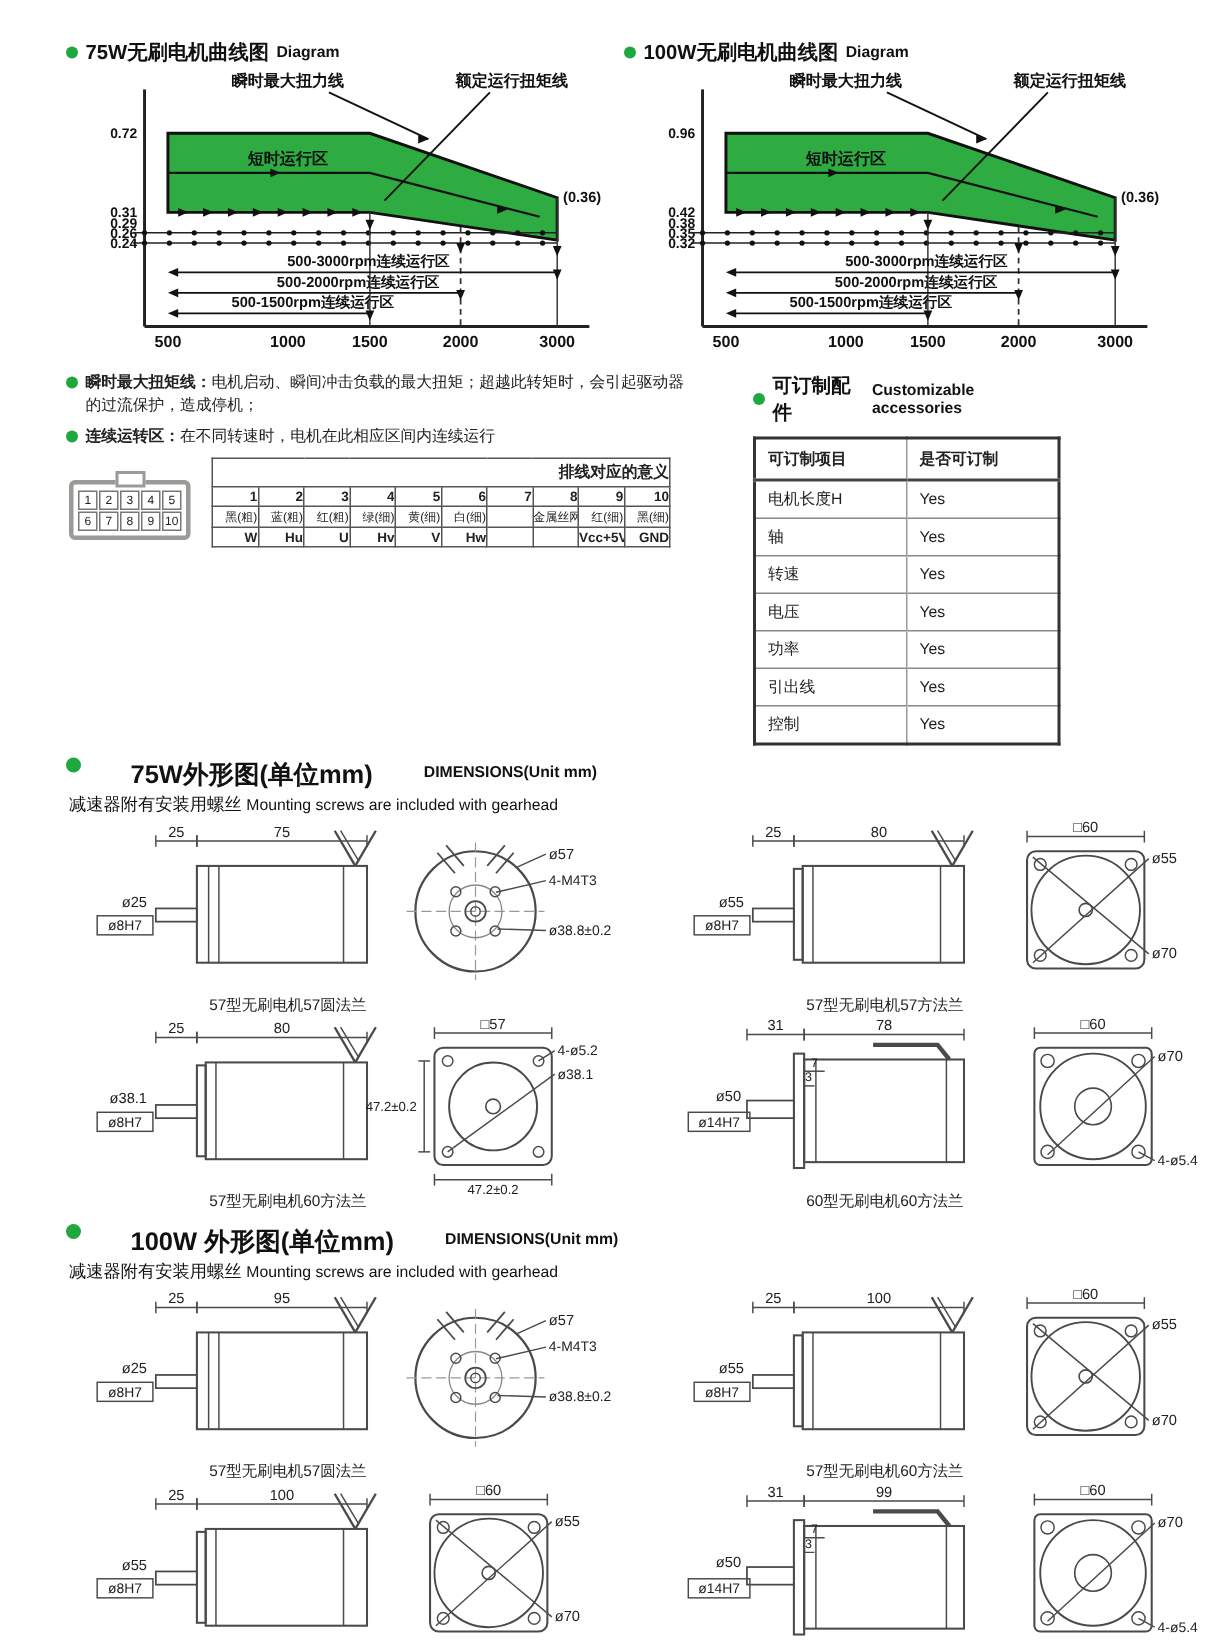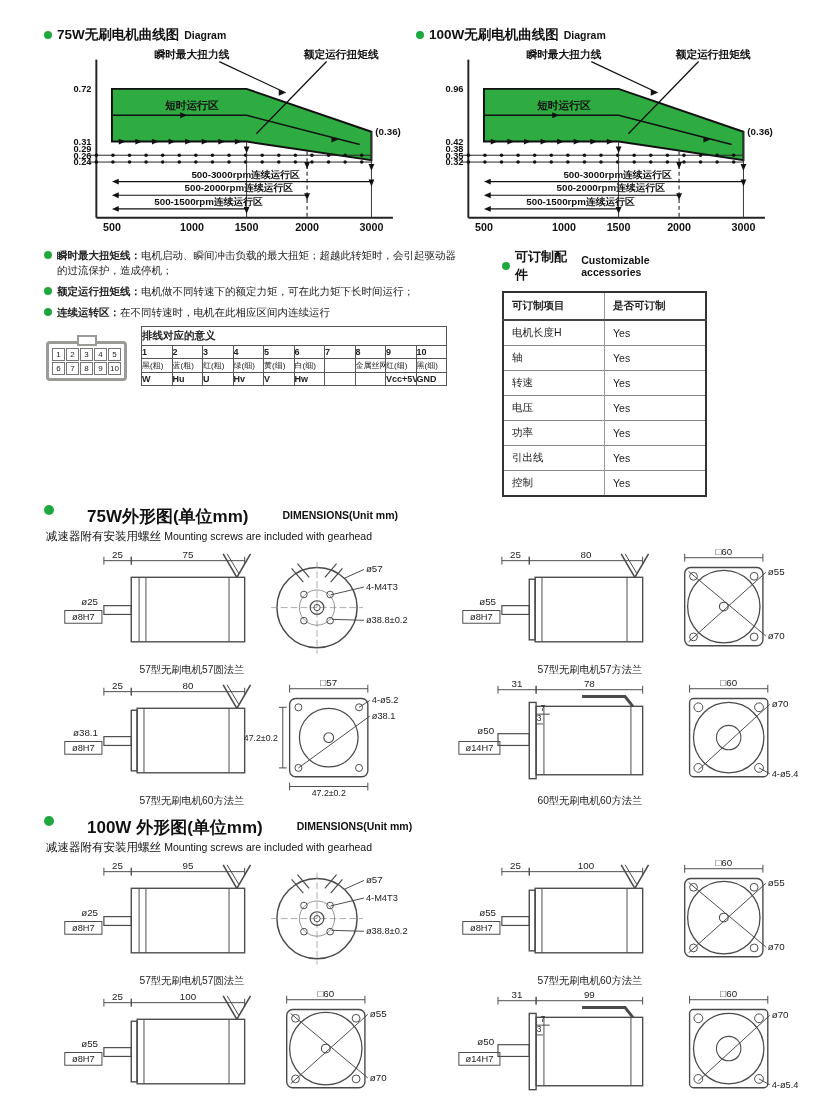--- a/index.html
+++ b/index.html
@@ -21,21 +21,21 @@
   .note{display:flex;font-size:10.5px;line-height:1.42;margin-bottom:6px;color:#222;}
   .note .bullet{margin-top:3px;}
   .sig-head{font-weight:bold;color:#111;margin-top:2px;margin-bottom:4px;}
   .sig-head .en{font-size:9px;}
   .signal-row{display:flex;align-items:center;gap:14px;margin-left:2px;}
   .conn-outer{border:3px solid #9a9a96;border-radius:4px;padding:3px;position:relative;margin-top:10px;background:#fff;}
   .conn-tab{width:16px;height:7px;border:2px solid #9a9a96;margin:-12px auto 2px auto;background:#fff;}
   .conn-grid{display:grid;grid-template-columns:repeat(5,13px);grid-auto-rows:13px;gap:1px;}
   .conn-cell{border:1px solid #777;font-size:8px;display:flex;align-items:center;justify-content:center;color:#222;}
   table.signal{border-collapse:collapse;table-layout:fixed;width:306px;}
-  table.signal td{border:1.2px solid #555;text-align:left;padding:1px 0;font-size:8px;color:#222;overflow:hidden;white-space:nowrap;}
+  table.signal td{border:1.2px solid #555;text-align:right;padding:1px 0;font-size:8px;color:#222;overflow:hidden;white-space:nowrap;}
   table.signal td.st-title{font-size:10.5px;font-weight:bold;padding:2px 0;}
   table.signal td.st-num{font-size:9px;font-weight:bold;}
   table.signal td.st-sig{font-size:9px;font-weight:bold;}
   
   .acc-col{margin-left:46px;width:205px;}
   .acc-title{display:flex;align-items:center;font-weight:bold;font-size:13px;}
   .acc-title .t-en{font-size:10.5px;margin-left:4px;}
   table.acc{border-collapse:collapse;width:100%;margin-top:7px;border:2px solid #333;}
   table.acc th{font-size:10.5px;text-align:left;padding:6px 8px;border-bottom:2px solid #444;font-weight:bold;color:#222;}
   table.acc td{font-size:10.5px;padding:5px 8px;border-top:1px solid #888;color:#222;}
@@ -252,24 +252,20 @@
 
   <div class="mid-row">
     <div class="notes-col">
       <div id="notes">
           <div class="note">
             <span class="bullet"></span>
             <div class="note-text"><b>瞬时最大扭矩线：</b>电机启动、瞬间冲击负载的最大扭矩；超越此转矩时，会引起驱动器的过流保护，造成停机；</div>
           </div>
           <div class="note">
             <span class="bullet"></span>
-            <div class="note-text"><b>额定运行扭矩线：</b>电机做不同转速下的额定力矩，可在此力矩下长时间运行；</div>
-          </div>
-          <div class="note">
-            <span class="bullet"></span>
             <div class="note-text"><b>连续运转区：</b>在不同转速时，电机在此相应区间内连续运行</div>
           </div>
         </div>
       <div class="signal-row">
         <div class="conn-outer">
           <div class="conn-tab"></div>
           <div class="conn-grid" id="connGrid">
               <div class="conn-cell">1</div>
               <div class="conn-cell">2</div>
               <div class="conn-cell">3</div>

